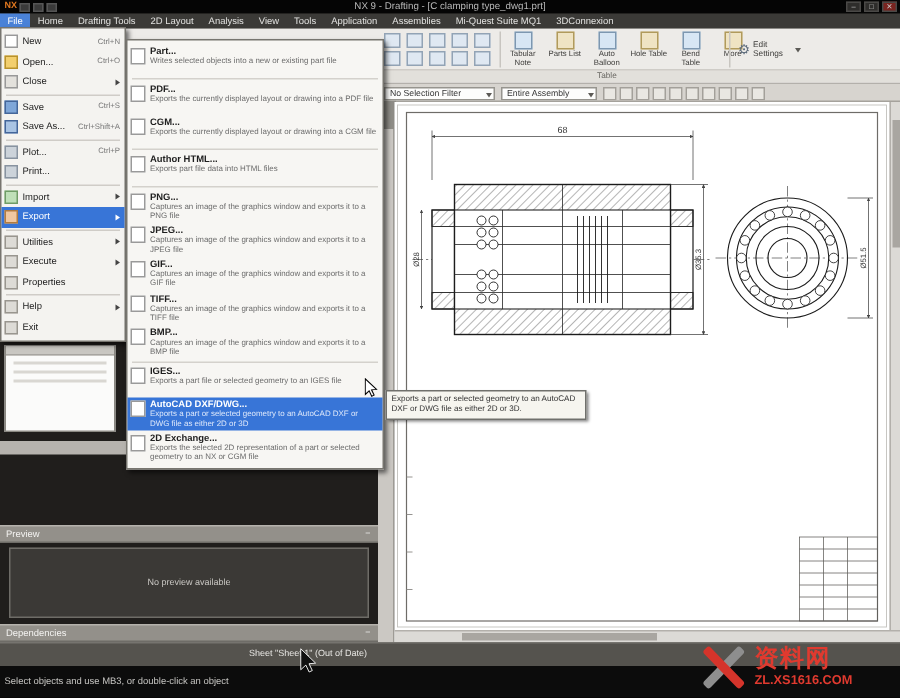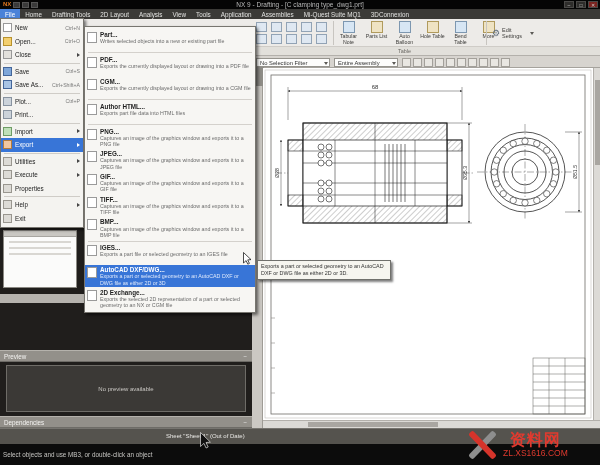--- a/index.html
+++ b/index.html
@@ -90,22 +90,22 @@
   .prompt { position:absolute; left:3px; top:7px; font-size:6.3px; color:#c6c5c2; white-space:nowrap; }
 
   
   .watermark { position:absolute; left:462px; top:424px; width:138px; height:41px; z-index:40;
                display:flex; align-items:center; }
   .wlogo { position:relative; width:32px; height:32px; margin-left:4px; }
   .wb { position:absolute; left:-1px; top:13px; width:35px; height:6px; border-radius:2px; }
   .wb1 { background:#8e8e8e; transform:rotate(-46deg); }
   .wb2 { background:#d5342b; transform:rotate(46deg); }
   .wtxt { margin-left:5px; }
-  .wcn { font-size:16px; font-weight:bold; color:#e03a2f; line-height:17px; letter-spacing:1px;text-align:center; }
-  .wurl { font-size:8.5px; font-weight:normal; color:#e03a2f; line-height:10px; }
+  .wcn { font-size:16px; font-weight:bold; color:#e03a2f; line-height:17px; letter-spacing:1px; }
+  .wurl { font-size:8.5px; font-weight:bold; color:#e03a2f; line-height:10px; }
 
   
   .filemenu { position:absolute; left:0; top:18px; width:84px; background:#f4f3f0;
               border:1px solid #77756f; box-shadow:2px 2px 3px rgba(0,0,0,0.55); z-index:50; padding:2px 0; }
   .fm-item { position:relative; height:13.5px; display:flex; align-items:center; padding:0 3px 0 2px; }
   .fm-ico { width:9px; height:9px; margin-right:3px; flex:none; }
   .fm-label { font-size:6.3px; color:#222; white-space:nowrap; flex:1; }
   .fm-short { font-size:5.2px; color:#777; white-space:nowrap; }
   .fm-arrow { width:0; height:0; border-top:2.5px solid transparent; border-bottom:2.5px solid transparent;
               border-left:3px solid #444; margin-left:2px; }

